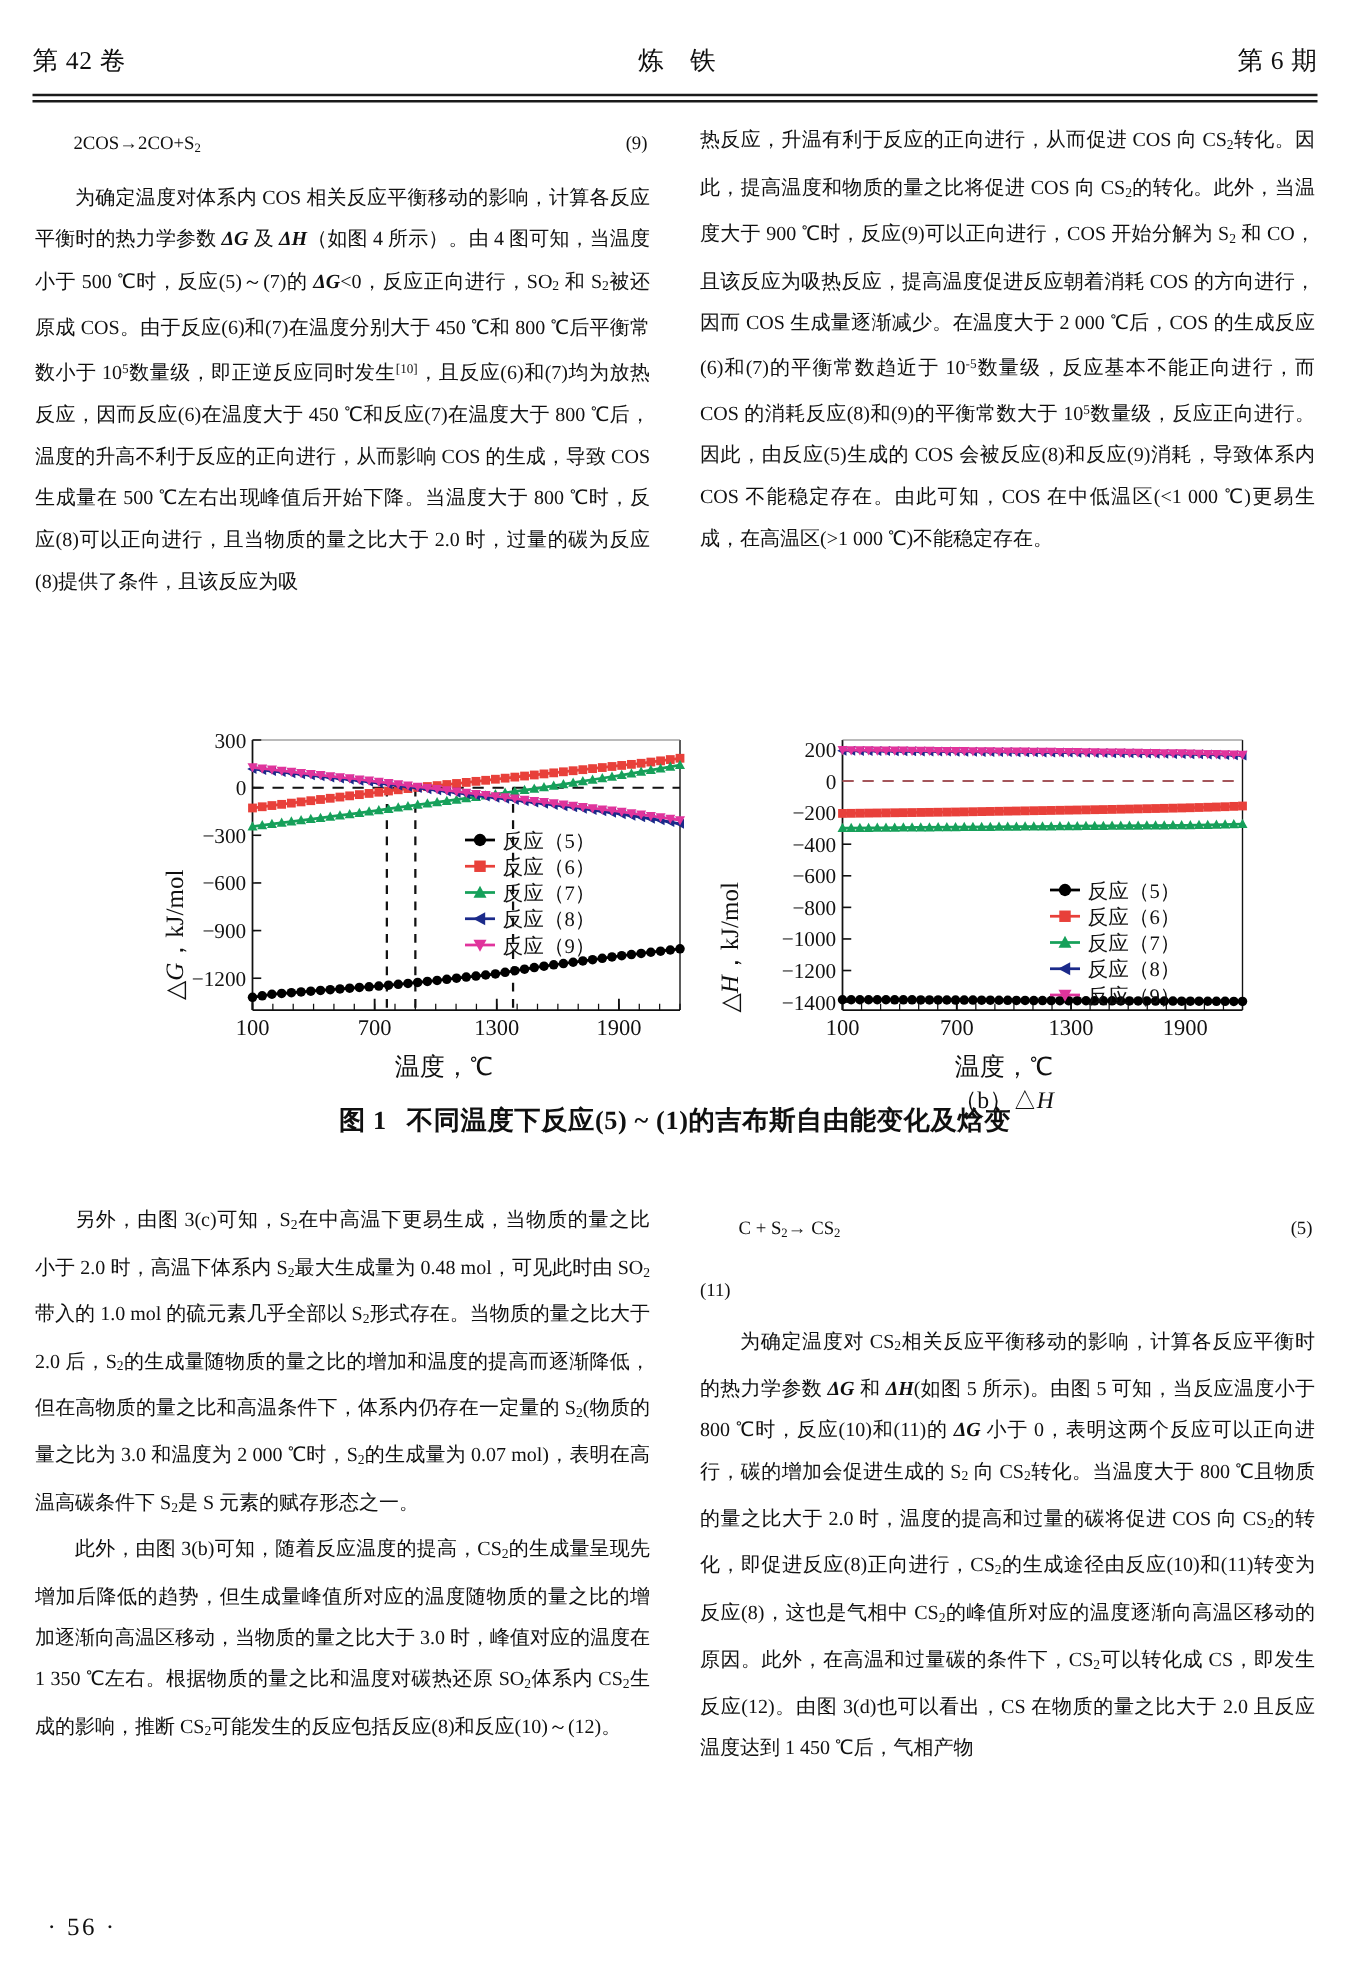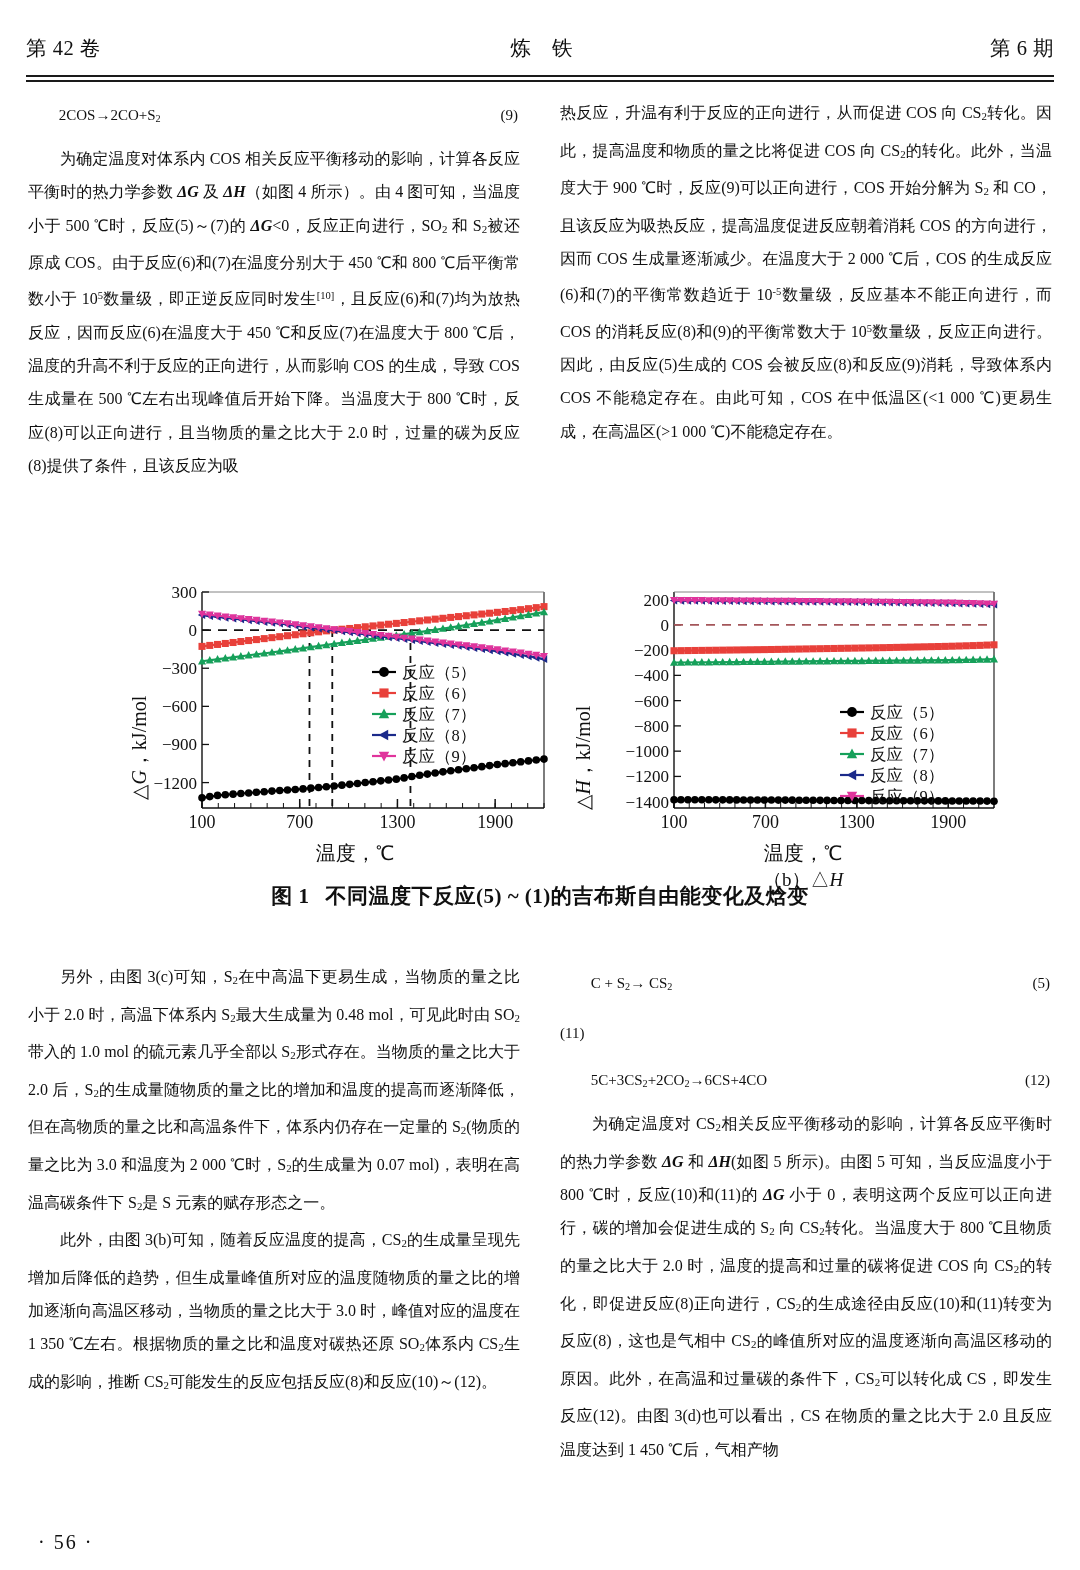--- a/index.html
+++ b/index.html
@@ -743,21 +743,17 @@
   </div>
 
   <div class="col col-right" style="top:960px;">
     <div class="eq">
       <span class="lhs">C + S<sub>2</sub>→ CS<sub>2</sub></span>
       <span class="num">(5)</span>
     </div>
     <div class="eq">
       <span class="num">(11)</span>
     </div>
-    <div class="eq">
-      <span class="lhs">5C+3CS<sub>2</sub>+2CO<sub>2</sub>→6CS+4CO</span>
-      <span class="num">(12)</span>
-    </div>
     <p class="body indent">为确定温度对 CS<sub>2</sub>相关反应平衡移动的影响，计算各反应平衡时的热力学参数 <span class="bmath">ΔG</span> 和 <span class="bmath">ΔH</span>(如图 5 所示)。由图 5 可知，当反应温度小于 800 ℃时，反应(10)和(11)的 <span class="bmath">ΔG</span> 小于 0，表明这两个反应可以正向进行，碳的增加会促进生成的 S<sub>2</sub> 向 CS<sub>2</sub>转化。当温度大于 800 ℃且物质的量之比大于 2.0 时，温度的提高和过量的碳将促进 COS 向 CS<sub>2</sub>的转化，即促进反应(8)正向进行，CS<sub>2</sub>的生成途径由反应(10)和(11)转变为反应(8)，这也是气相中 CS<sub>2</sub>的峰值所对应的温度逐渐向高温区移动的原因。此外，在高温和过量碳的条件下，CS<sub>2</sub>可以转化成 CS，即发生反应(12)。由图 3(d)也可以看出，CS 在物质的量之比大于 2.0 且反应温度达到 1 450 ℃后，气相产物</p>
   </div>
 
   <div class="pagenum">· 56 ·</div>
 </div>
 
 </body></html>

